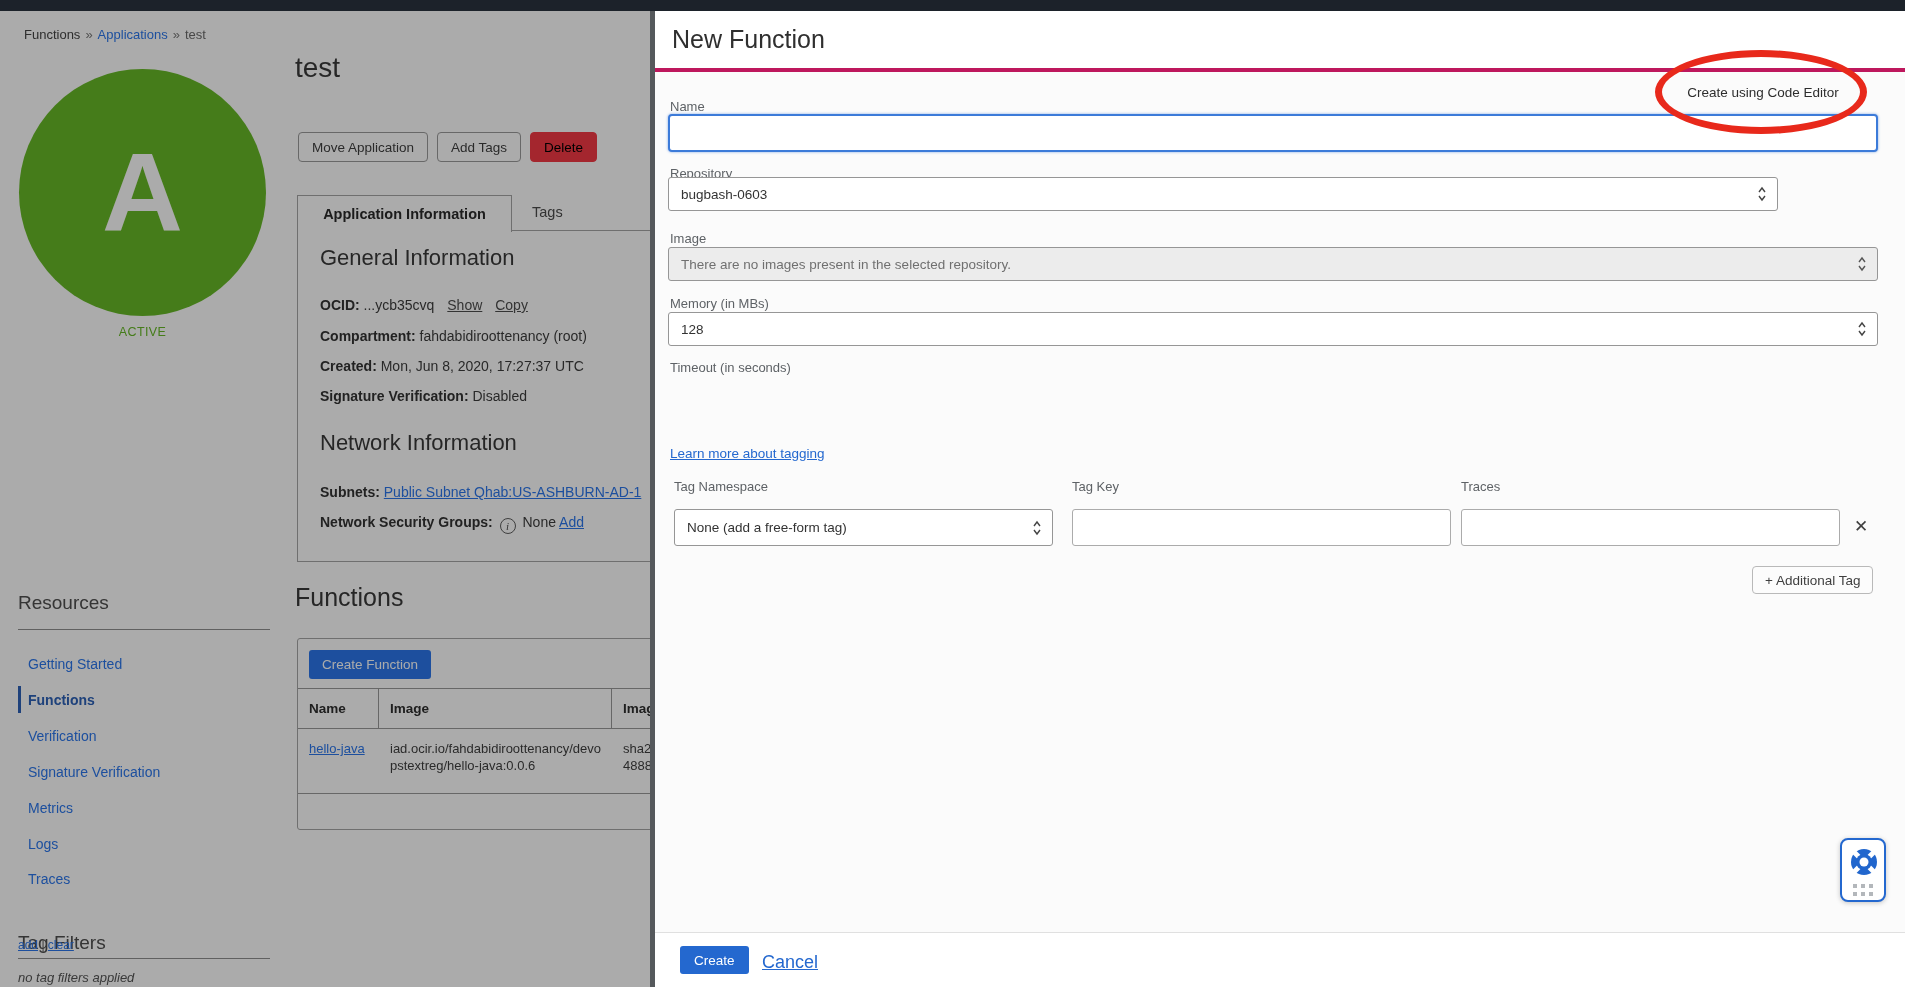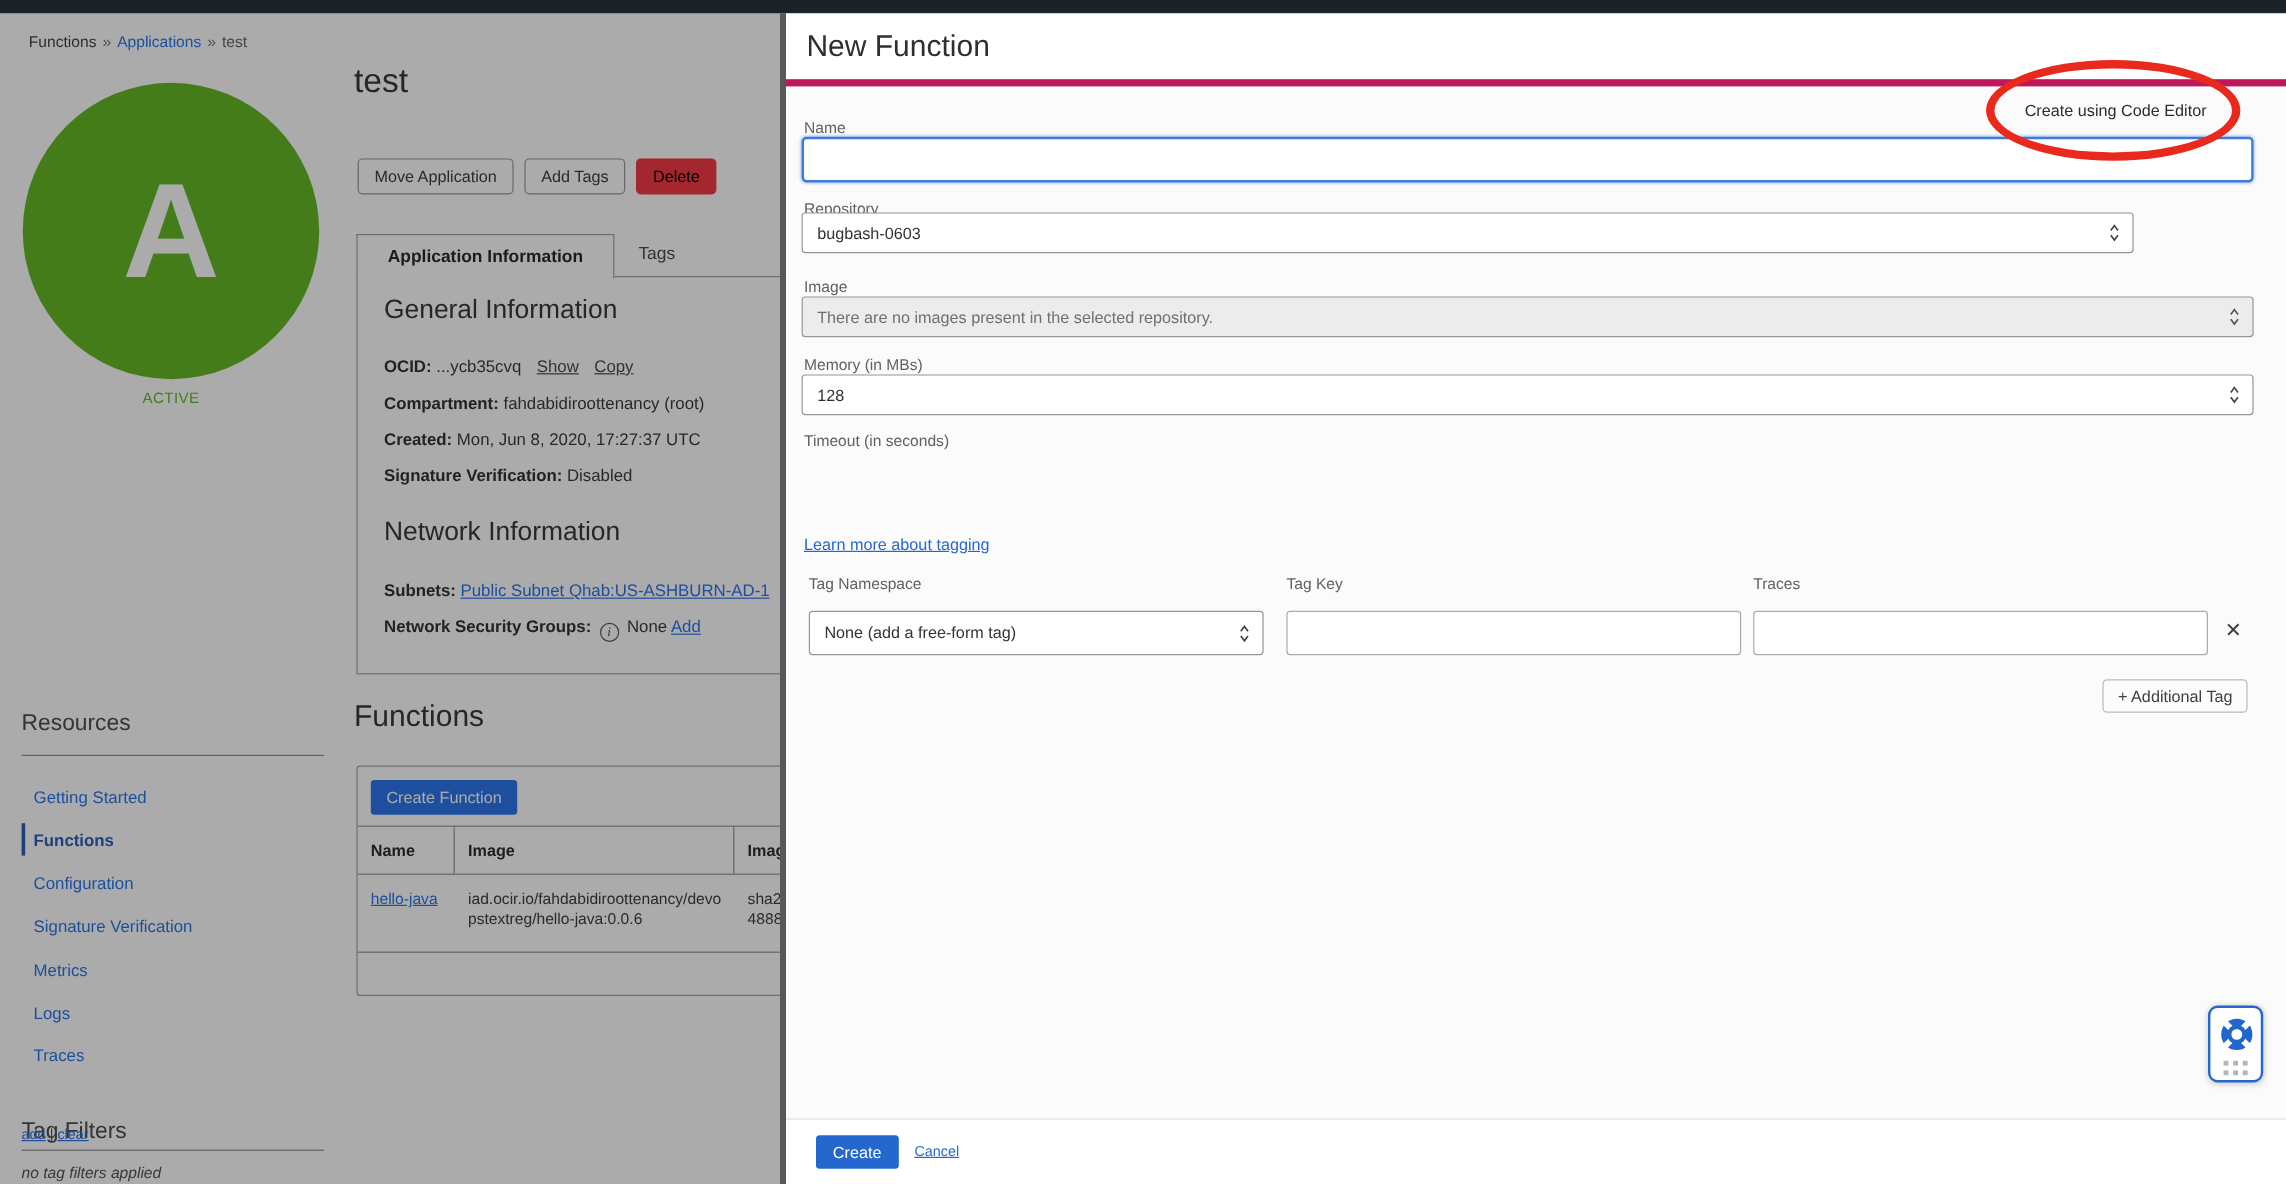--- a/index.html
+++ b/index.html
@@ -53,37 +53,37 @@
   .fn-card { position:absolute; left:297px; top:638px; width:600px; height:192px; background:#fff; border:1px solid #a6a6a6; border-radius:3px; }
   .btn-primary-page { position:absolute; left:11px; top:11px; height:29px; padding:0 13px; background:var(--page-link-blue,#2c77ec); border:none; border-radius:3px; color:#fff; font-size:13.5px; font-family:inherit; cursor:pointer; }
   .tbl-line { position:absolute; background:#9a9a9a; }
   .th { position:absolute; font-size:13.5px; font-weight:bold; color:#2f2f2f; }
   .td { position:absolute; font-size:13px; color:#3f3f3f; line-height:17px; }
   .td-link { color:var(--page-link-blue,#2c77ec); text-decoration:underline; word-break:break-all; cursor:pointer; }
 
   
   .panel { position:absolute; left:650px; top:11px; width:1255px; height:976px; background:#fbfbfb; z-index:10; }
   .panel-strip { position:absolute; left:0; top:0; width:5px; height:976px; background:#55595c; }
-  .panel-header { position:absolute; left:5px; top:0; width:1250px; height:61px; background:#fff; border-bottom:6px solid #be185d; }
+  .panel-header { position:absolute; left:5px; top:0; width:1250px; height:61px; background:#fff; border-bottom:4px solid #be185d; }
   .panel-title { position:absolute; left:17px; top:14px; font-size:25px; color:#2f2f2f; }
 
   .fld-label { position:absolute; font-size:13px; color:#5e6266; white-space:nowrap; }
   .txt-input { position:absolute; background:#fff; border:1px solid #969696; border-radius:3px; font-size:14px; color:#333; padding:0 12px; font-family:inherit; outline:none; }
   .focused { border:2px solid var(--focus-blue,#3c7bd9) !important; border-radius:4px !important; box-shadow:0 0 2px 1px rgba(60,123,217,.3); }
   .select { position:absolute; background:#fff; border:1px solid #969696; border-radius:3px; font-size:13.5px; color:#333; padding:0 30px 0 12px; display:flex; align-items:center; cursor:pointer; }
   .select.disabled { background:#ececec; color:#707070; cursor:default; }
   .select .chev { position:absolute; right:10px; top:50%; transform:translateY(-50%); }
   .panel-para { position:absolute; font-size:13.2px; color:#3c3c3c; white-space:nowrap; }
   .panel-link { position:absolute; font-size:13.5px; color:var(--accent-blue,#2468cf); text-decoration:underline; cursor:pointer; }
   .x-btn { position:absolute; font-size:17px; color:#3f3f3f; cursor:pointer; background:none; border:none; font-family:inherit; }
   .btn-addtag { position:absolute; height:28px; padding:0 12px; background:#fcfcfc; border:1px solid #b9b9b9; border-radius:4px; font-size:13.5px; color:#3f3f3f; font-family:inherit; cursor:pointer; }
 
   .panel-footer { position:absolute; left:5px; top:921px; width:1250px; height:55px; background:#fff; border-top:1px solid #e0e0e0; }
   .btn-create { position:absolute; left:25px; top:13px; height:28px; padding:0 14px; background:var(--accent-blue,#2468cf); border:none; border-radius:3px; color:#fff; font-size:13.5px; font-family:inherit; cursor:pointer; }
-  .cancel-link { position:absolute; left:107px; top:19px; font-size:12px; color:var(--accent-blue,#2468cf); text-decoration:underline; cursor:pointer; }
+  .cancel-link { position:absolute; left:107px; top:19px; font-size:18px; color:var(--accent-blue,#2468cf); text-decoration:underline; cursor:pointer; }
 
   
   .ellipse { position:absolute; left:1655px; top:50px; width:212px; height:84px; border:7px solid var(--annotation-red,#e8291b); border-radius:50%; z-index:50; pointer-events:none; }
   .ellipse-label { position:absolute; left:1674px; top:85px; width:178px; text-align:center; font-size:13.5px; color:#2d2d2d; white-space:nowrap; z-index:51; cursor:pointer; }
 
   .help-widget { position:absolute; left:1840px; top:838px; width:46px; height:64px; background:#fff; border:2px solid var(--accent-blue,#2468cf); border-radius:8px; box-shadow:0 1px 5px rgba(0,0,0,.22); z-index:40; cursor:pointer; }
   .dots { position:absolute; left:11px; top:44px; width:24px; display:grid; grid-template-columns:repeat(3,4px); grid-auto-rows:4px; gap:4px; }
   .dots span { background:#b3b7bb; width:4px; height:4px; }
 </style>
 </head>
@@ -144,21 +144,21 @@
       <span class="info-i">i</span>
       <span>None</span>
       <a class="blue-link">Add</a>
     </div>
 
     <div class="side-h" style="top:592px;">Resources</div>
     <div class="side-rule" style="top:629px;"></div>
     <div class="active-bar"></div>
     <a class="side-item" style="top:656px;">Getting Started</a>
     <a class="side-item active" style="top:692px;">Functions</a>
-    <a class="side-item" style="top:728px;">Configuration</a>
+    <a class="side-item" style="top:728px;">Verification</a>
     <a class="side-item" style="top:764px;">Signature Verification</a>
     <a class="side-item" style="top:800px;">Metrics</a>
     <a class="side-item" style="top:836px;">Logs</a>
     <a class="side-item" style="top:871px;">Traces</a>
 
     <div class="side-h" style="top:932px;">Tag Filters</div>
     <div class="tagfilter-links">
       <a>add</a>
       <span>|</span>
       <a>clear</a>

